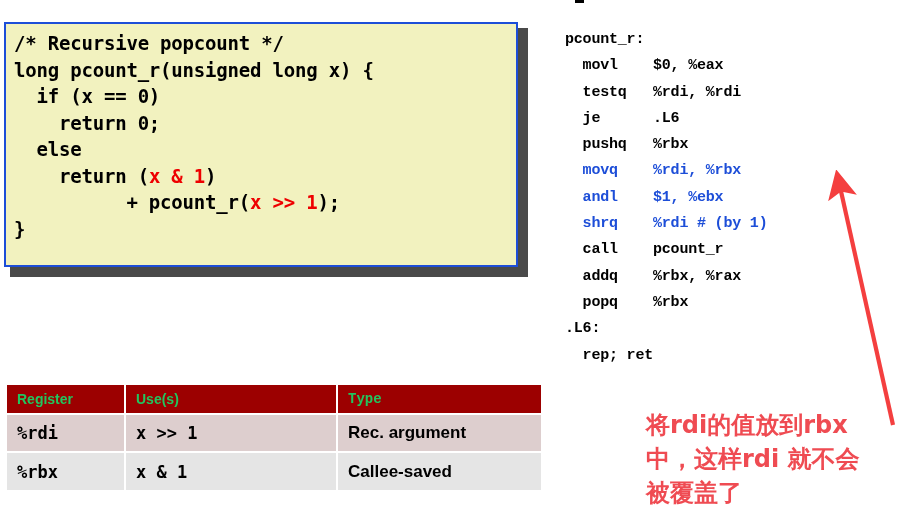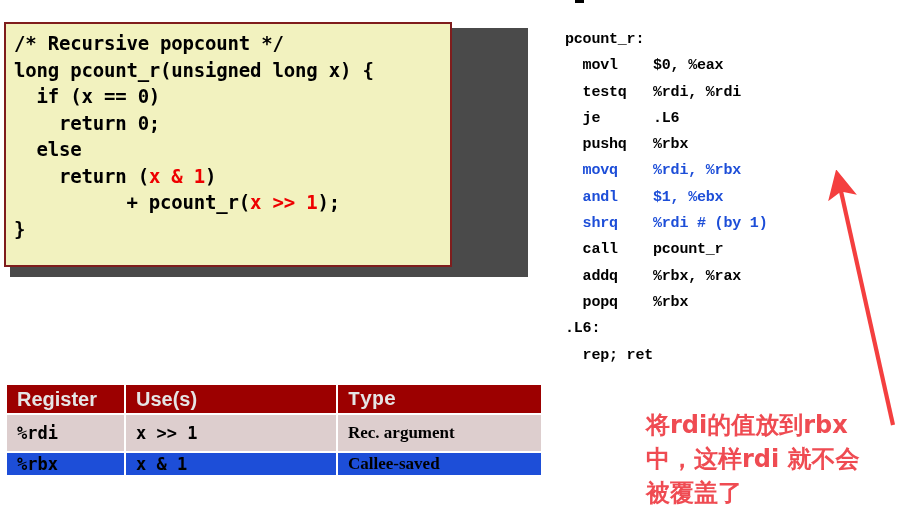--- a/index.html
+++ b/index.html
@@ -31,24 +31,24 @@
     left: 10px;
     top: 28px;
     width: 518px;
     height: 249px;
     background: #4a4a4a;
   }
   #code-box {
     position: absolute;
     left: 4px;
     top: 22px;
-    width: 448px;
+    width: 514px;
     height: 245px;
     background: #f2f2bf;
-    border: 2px solid #7f1d1d;
+    border: 2px solid #1d4ed8;
     box-sizing: border-box;
   }
   #code-text {
     position: absolute;
     left: 8px;
     top: 6px;
     font-family: "DejaVu Sans Mono", "Liberation Mono", monospace;
     font-weight: bold;
     font-size: 19px;
     line-height: 26.5px;
@@ -110,35 +110,35 @@
   #register-table th,
   #register-table td {
     padding: 0 10px;
     text-align: left;
     vertical-align: middle;
     box-sizing: border-box;
   }
   #register-table thead th {
     height: 29px;
     background: #9c0000;
-    color: #e5e5e5;
+    color: #22c55e;
     font-family: "Liberation Sans", sans-serif;
     font-weight: bold;
-    font-size: 20px;
+    font-size: 14px;
     border-right: 2px solid #ffffff;
   }
   #register-table thead th:last-child { border-right: none; font-family: Liberation Mono, monospace; }
   tr.row-a td { background: #ddcece; height: 38px; }
-  tr.row-b td { background: #1d4ed8; height: 23px; }
+  tr.row-b td { background: #e5e5e5; height: 38px; }
   #register-table tbody td {
     border-right: 2px solid #ffffff;
     border-top: 2px solid #ffffff;
     margin-top: 6px;
   }
-  #register-table tbody td:last-child { border-right: none; font-family: Liberation Serif, serif; }
+  #register-table tbody td:last-child { border-right: none; }
   .cell-mono {
     font-family: "DejaVu Sans Mono", "Liberation Mono", monospace;
     font-weight: bold;
     font-size: 17px;
     color: #000000;
   }
   .cell-sans {
     font-family: "Liberation Sans", sans-serif;
     font-weight: bold;
     font-size: 17px;

